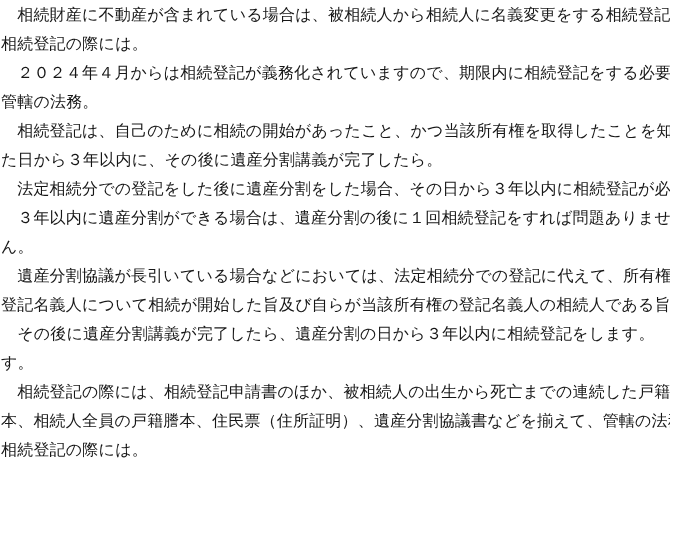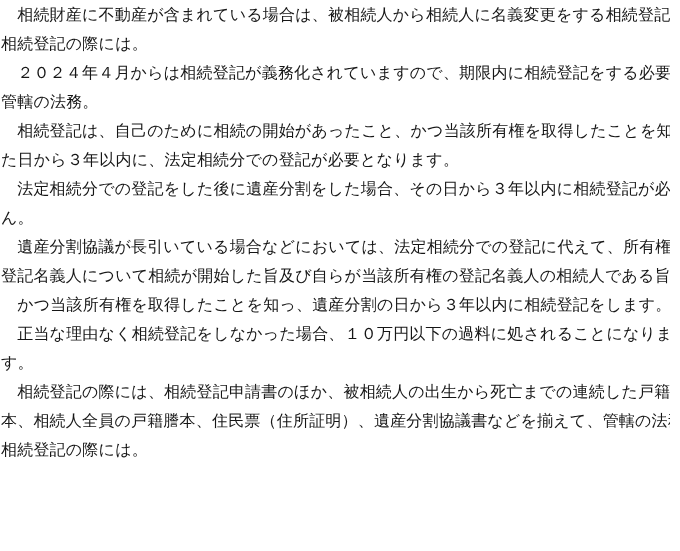--- a/index.html
+++ b/index.html
@@ -33,25 +33,25 @@
 </head>
 <body>
 
 <div class="page">
   <div class="doc-text">
       <div class="text-line">　相続財産に不動産が含まれている場合は、被相続人から相続人に名義変更をする相続登記を</div>
       <div class="text-line">相続登記の際には。</div>
       <div class="text-line">　２０２４年４月からは相続登記が義務化されていますので、期限内に相続登記をする必要が</div>
       <div class="text-line">管轄の法務。</div>
       <div class="text-line">　相続登記は、自己のために相続の開始があったこと、かつ当該所有権を取得したことを知っ</div>
-      <div class="text-line">た日から３年以内に、法定相続分での登記が必要となります。</div>
+      <div class="text-line">た日から３年以内に、その後に遺産分割講義が完了したら。</div>
       <div class="text-line">　法定相続分での登記をした後に遺産分割をした場合、その日から３年以内に相続登記が必要</div>
+      <div class="text-line">　３年以内に遺産分割ができる場合は、遺産分割の後に１回相続登記をすれば問題ありませ</div>
       <div class="text-line">ん。</div>
       <div class="text-line">　遺産分割協議が長引いている場合などにおいては、法定相続分での登記に代えて、所有権の</div>
       <div class="text-line">登記名義人について相続が開始した旨及び自らが当該所有権の登記名義人の相続人である旨を</div>
-      <div class="text-line">　かつ当該所有権を取得したことを知っ、遺産分割の日から３年以内に相続登記をします。</div>
-      <div class="text-line">　正当な理由なく相続登記をしなかった場合、１０万円以下の過料に処されることになりま</div>
+      <div class="text-line">　その後に遺産分割講義が完了したら、遺産分割の日から３年以内に相続登記をします。</div>
       <div class="text-line">す。</div>
       <div class="text-line">　相続登記の際には、相続登記申請書のほか、被相続人の出生から死亡までの連続した戸籍謄</div>
       <div class="text-line">本、相続人全員の戸籍謄本、住民票（住所証明）、遺産分割協議書などを揃えて、管轄の法務</div>
       <div class="text-line">相続登記の際には。</div>
     </div>
 </div>
 
 </body></html>

